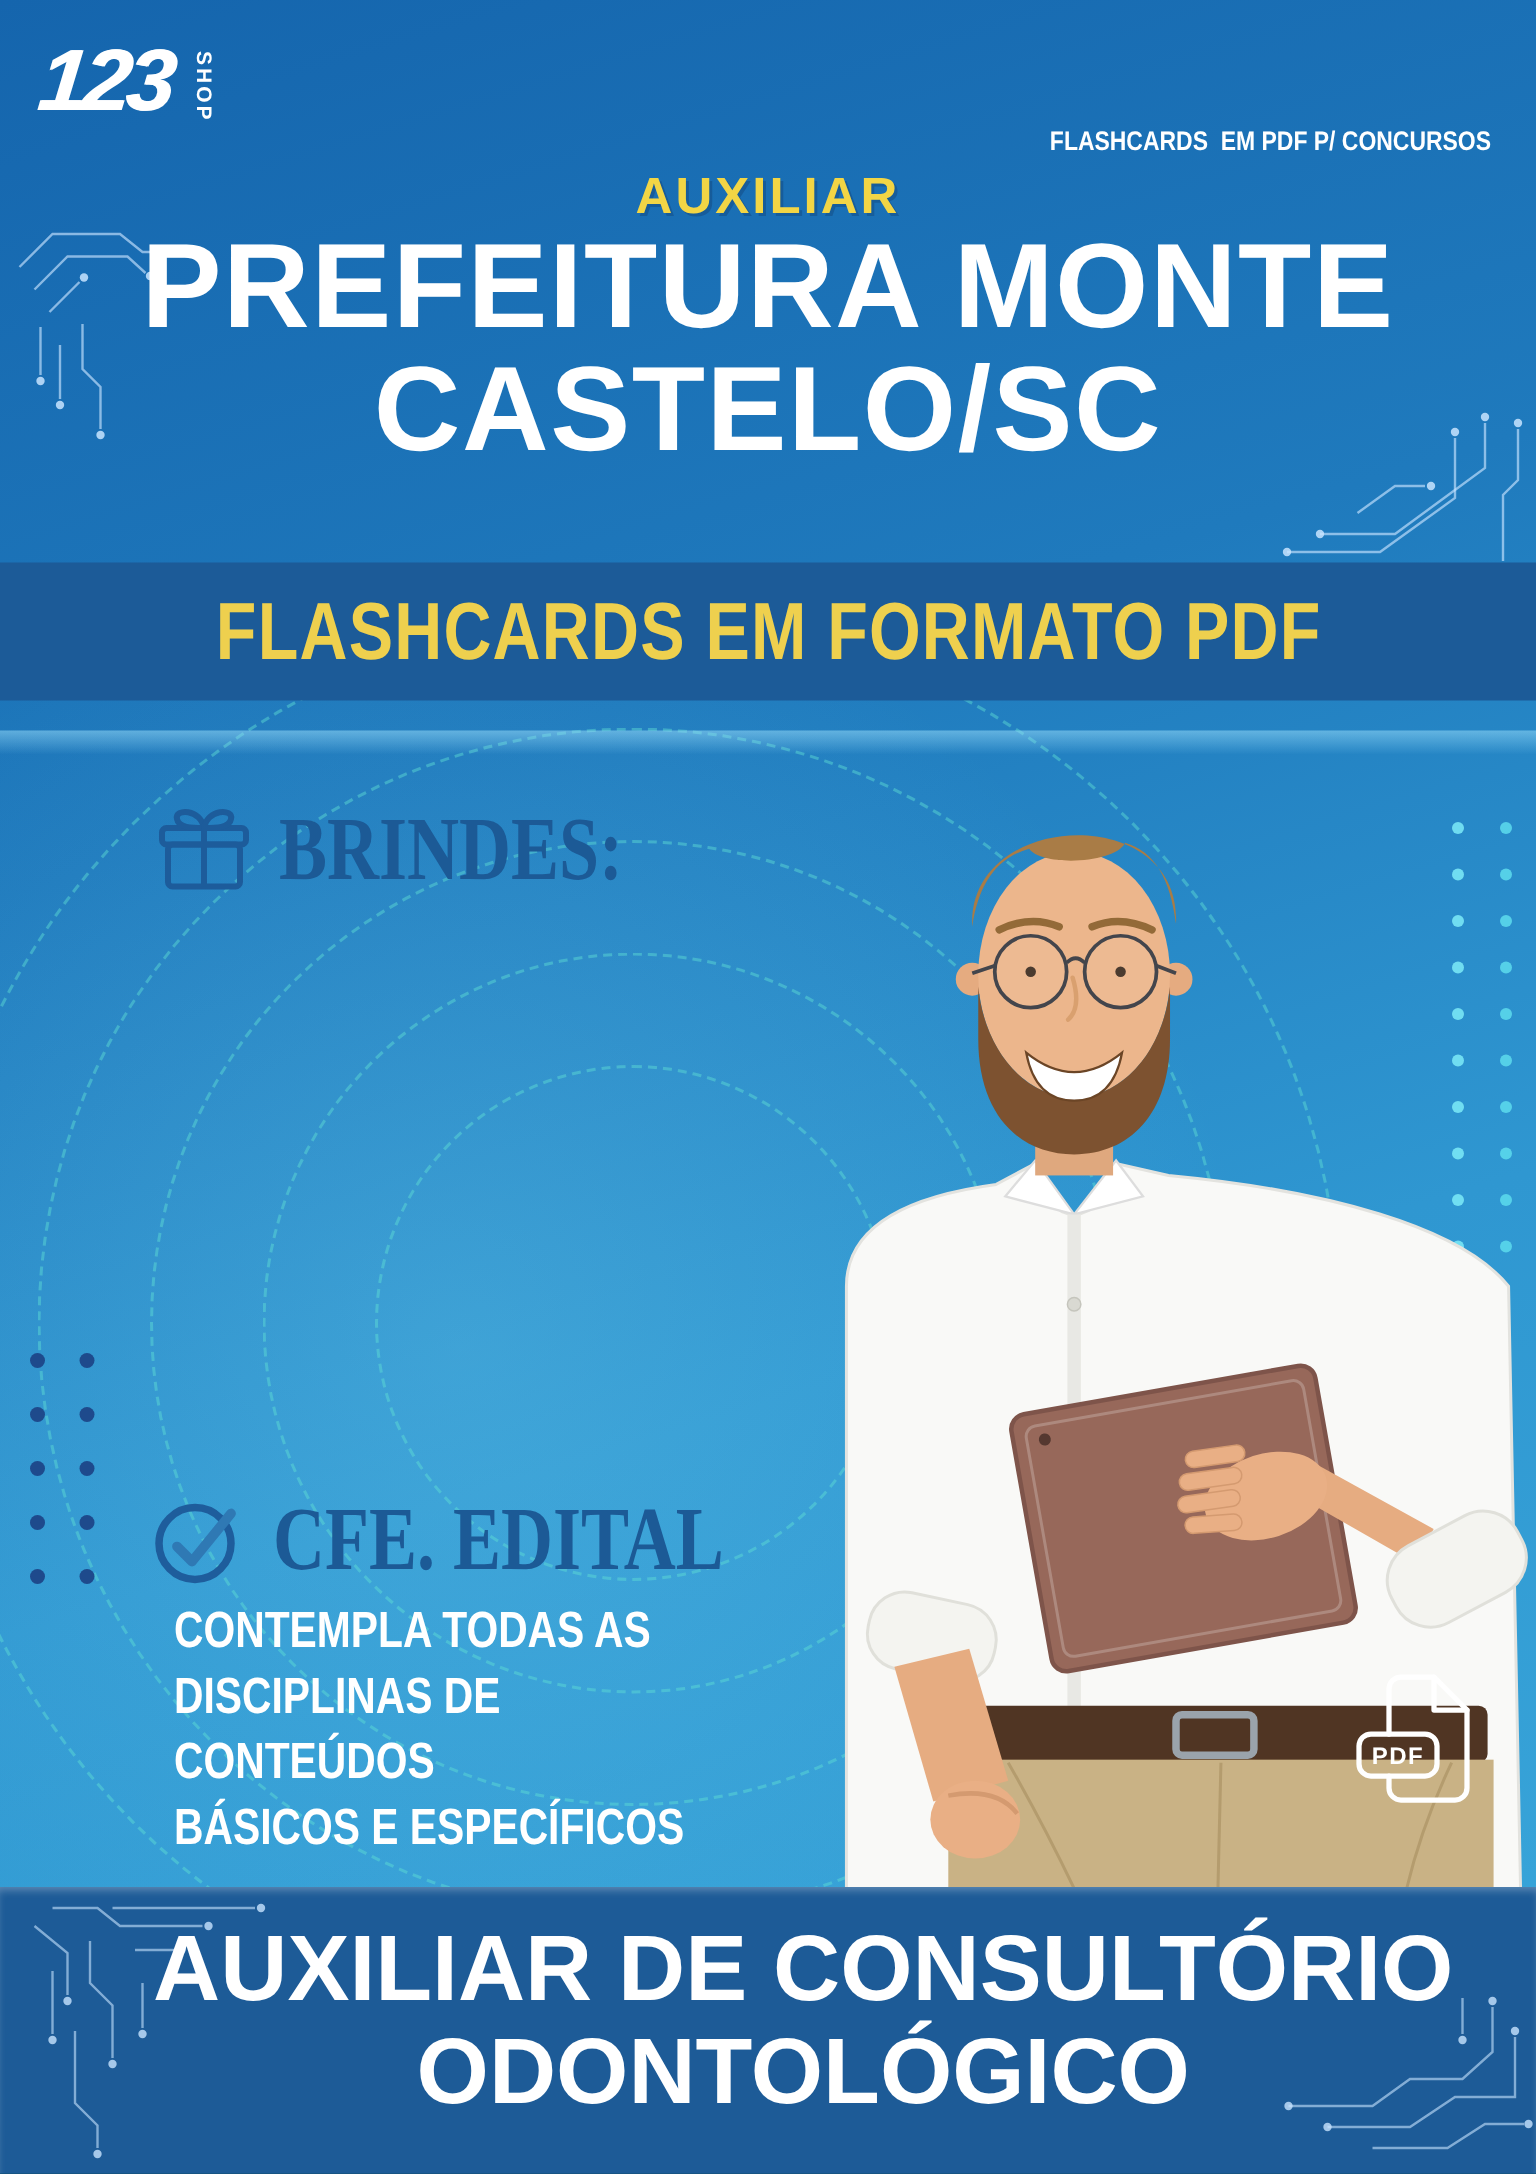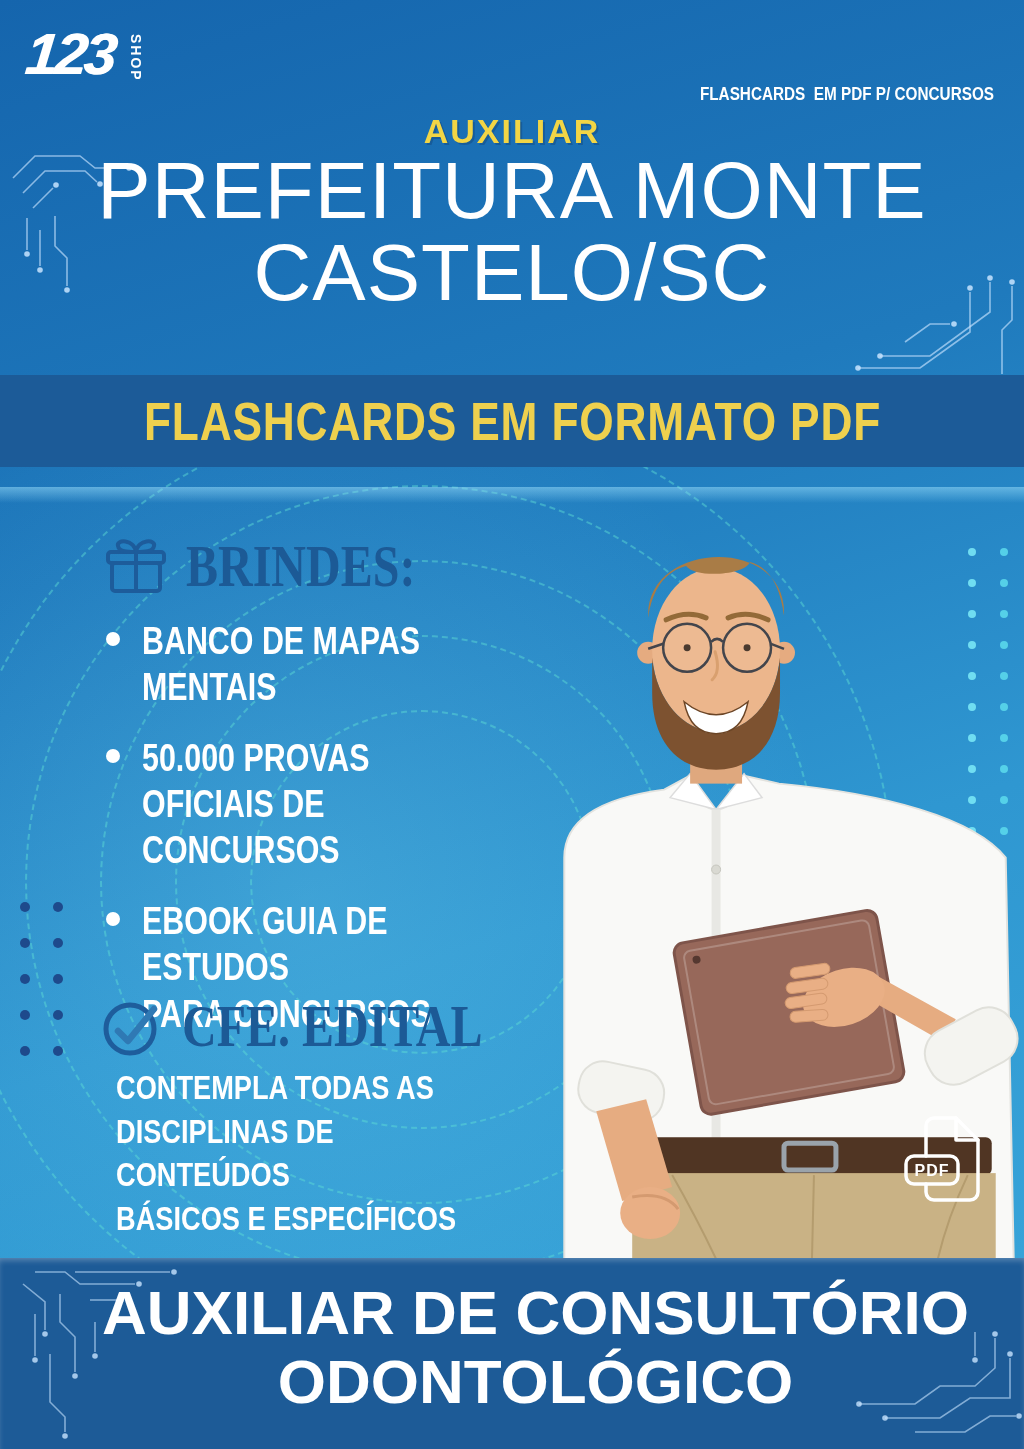--- a/index.html
+++ b/index.html
@@ -19,21 +19,21 @@
   .cond{display:inline-block;transform:scaleX(0.8);transform-origin:left center;}
   .cond-c{display:inline-block;transform:scaleX(0.82);transform-origin:center center;}
   .cond-r{display:inline-block;transform:scaleX(0.85);transform-origin:right center;}
   
   .logo{left:26px;top:20px;color:#fff;z-index:4;}
   .logo-num{font-size:58px;font-weight:700;font-style:italic;letter-spacing:-3px;transform:skewX(-6deg);display:inline-block;text-shadow:1px 0 0 #fff;}
   .logo-word{position:absolute;left:102px;top:14px;font-size:14px;font-weight:700;letter-spacing:2px;writing-mode:vertical-rl;}
   .tagline{right:30px;top:36px;color:#fff;font-size:18px;font-weight:700;white-space:pre;z-index:4;margin-top:48px;}
   
   .kicker{left:0;right:0;top:112px;text-align:center;color:#f2d545;font-size:34px;font-weight:700;letter-spacing:2px;z-index:4;text-shadow:2px 2px 0 rgba(18,58,105,0.35);}
-  .hero-title{left:0;right:0;top:150px;text-align:center;color:#fff;font-size:80px;font-weight:400;line-height:1.03;letter-spacing:1px;white-space:pre-line;z-index:4;}
+  .hero-title{left:0;right:0;top:150px;text-align:center;color:#fff;font-size:80px;font-weight:700;line-height:1.03;letter-spacing:1px;white-space:pre-line;z-index:4;}
   
   .banner{left:0;top:375px;width:1024px;height:92px;background:#1c5b98;z-index:3;display:flex;align-items:center;justify-content:center;}
   .banner-text{color:#eed04e;font-size:54px;font-weight:700;letter-spacing:1px;}
   .banner-glow{left:0;top:487px;width:1024px;height:16px;background:linear-gradient(180deg,rgba(150,220,250,0.55),rgba(150,220,250,0));z-index:2;}
   
   .section-head{display:flex;align-items:center;gap:18px;z-index:4;font-family:Liberation Serif, serif;}
   .section-head-label{color:#1c5a96;font-size:60px;font-weight:700;}
   .bullet-list{left:106px;top:618px;width:470px;z-index:4;}
   .bullet-item{display:flex;gap:22px;margin-bottom:24px;}
   .bullet-dot{width:14px;height:14px;border-radius:50%;background:#fff;margin-top:14px;flex:none;}
@@ -239,37 +239,20 @@
     <svg width="64" height="64" viewBox="0 0 64 64" fill="none" stroke="#1d5c9b" stroke-width="4" stroke-linejoin="round">
       <rect x="8" y="28" width="48" height="28" rx="3"></rect>
       <rect x="4" y="17" width="56" height="11" rx="3"></rect>
       <line x1="32" y1="17" x2="32" y2="56"></line>
       <path d="M32,17 C30,4 12,4 14,11 C15,17 24,17 32,17 Z"></path>
       <path d="M32,17 C34,4 52,4 50,11 C49,17 40,17 32,17 Z"></path>
     </svg>
     <span class="section-head-label cond">BRINDES:</span>
   </div>
 
-  <div class="abs bullet-list">
-    <div class="bullet-item">
-      <span class="bullet-dot"></span>
-      <span class="bullet-text cond">BANCO DE MAPAS
-MENTAIS</span>
-    </div>
-    <div class="bullet-item">
-      <span class="bullet-dot"></span>
-      <span class="bullet-text cond">50.000 PROVAS
-OFICIAIS DE CONCURSOS</span>
-    </div>
-    <div class="bullet-item">
-      <span class="bullet-dot"></span>
-      <span class="bullet-text cond">EBOOK GUIA DE ESTUDOS
-PARA CONCURSOS</span>
-    </div>
-  </div>
 
   <div class="abs section-head" style="left:100px;top:992px;">
     <svg width="64" height="64" viewBox="0 0 64 64" fill="none">
       <circle cx="30" cy="34" r="24" stroke="#1e5d9c" stroke-width="5"></circle>
       <polyline points="18,36 28,46 54,14" stroke="#2f79b4" stroke-width="6.5" stroke-linecap="round" stroke-linejoin="round"></polyline>
     </svg>
     <span class="section-head-label cond">CFE. EDITAL</span>
   </div>
   <div class="abs edital-desc"><span class="cond">CONTEMPLA TODAS AS
 DISCIPLINAS DE CONTEÚDOS

